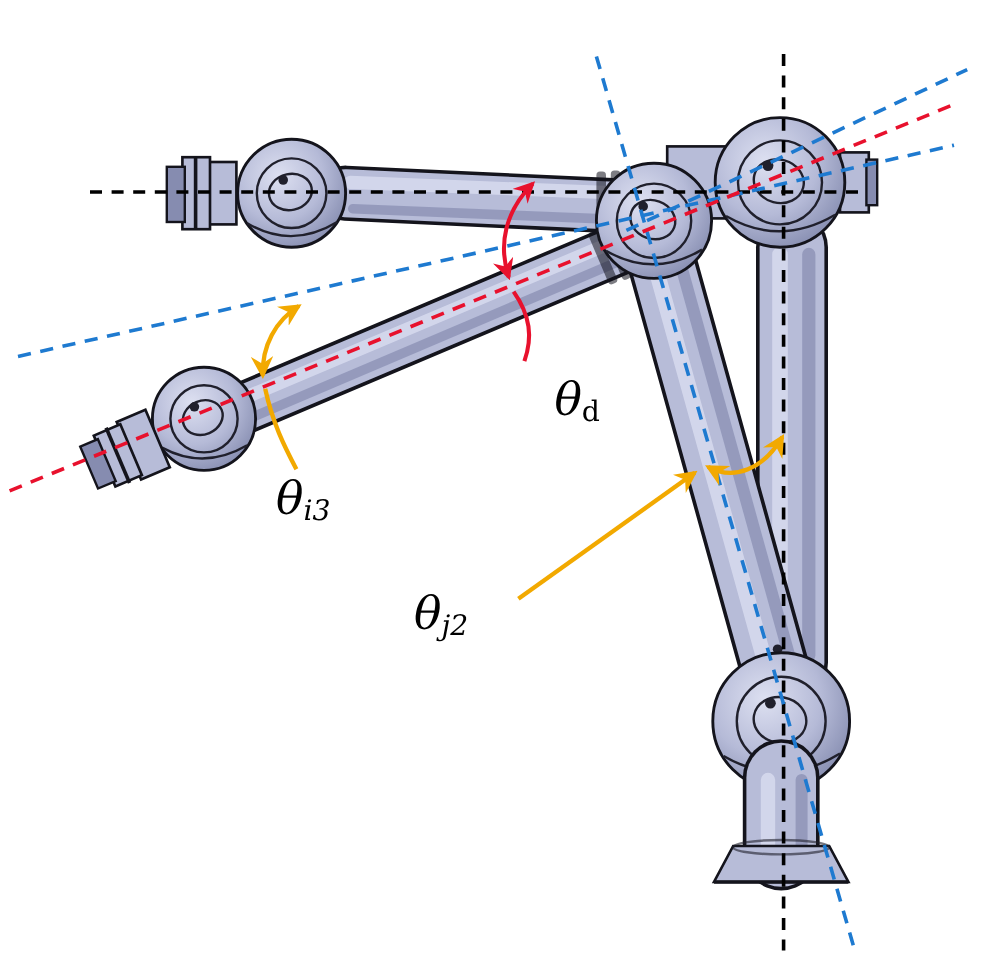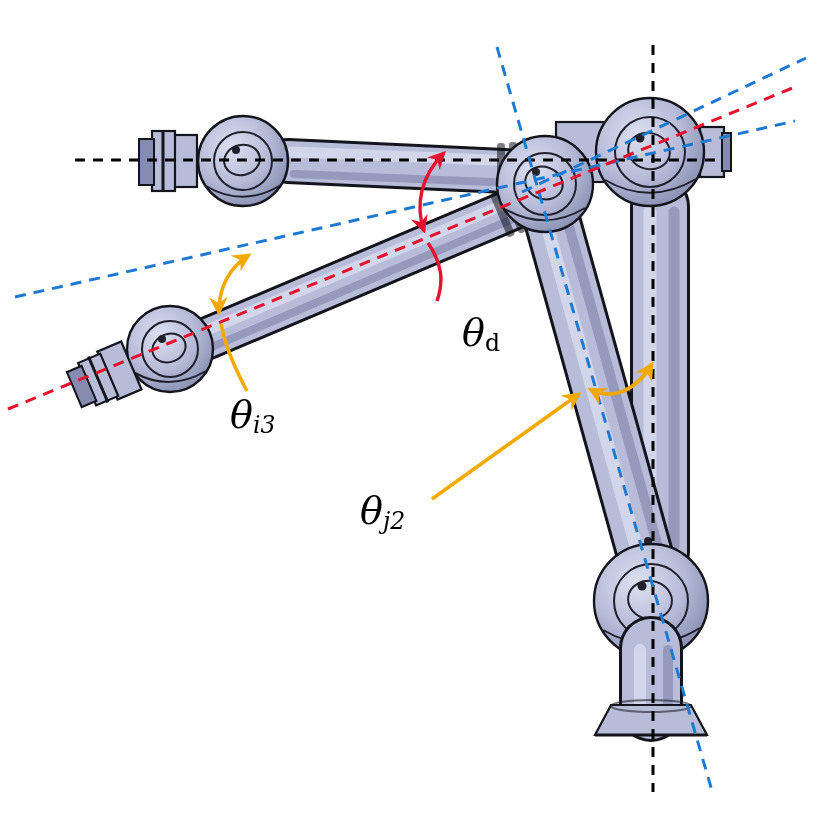--- a/index.html
+++ b/index.html
@@ -201,17 +201,17 @@
       <line x1="432" y1="499" x2="579" y2="394" class="arr-yellow" marker-end="url(#ah-yellow)"></line>
     </g>
   </svg>
 
   <div class="math-label" style="left:418px; top:314px;margin-left:44px;">
     <span>θ</span><sub class="sub-roman">d</sub>
   </div>
   <div class="math-label" style="left:230px; top:396px;">
     <span>θ</span><sub>i3</sub>
   </div>
-  <div class="math-label" style="left:360px; top:492px;">
+  <div class="math-label" style="left:345px; top:492px;">
     <span>θ</span><sub>j2</sub>
   </div>
 
 </div>
 
 </body></html>

